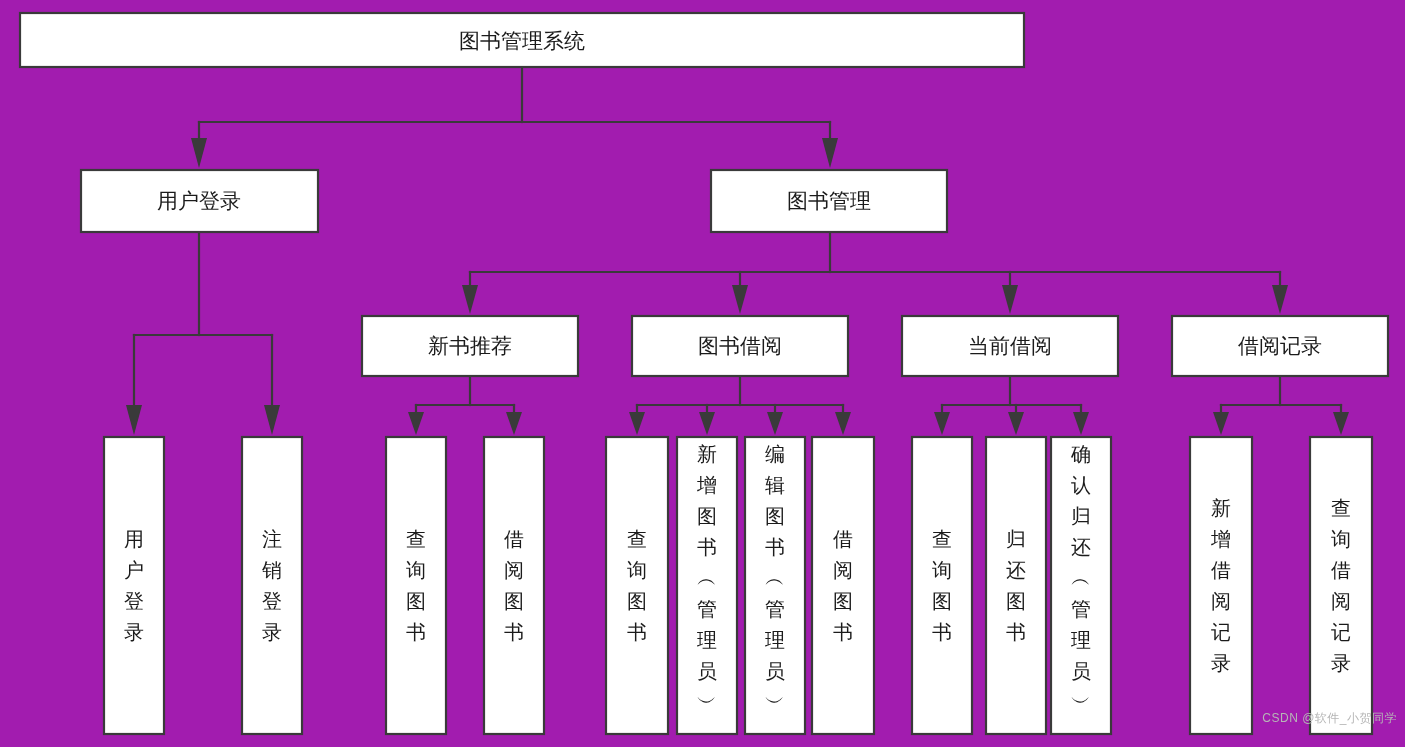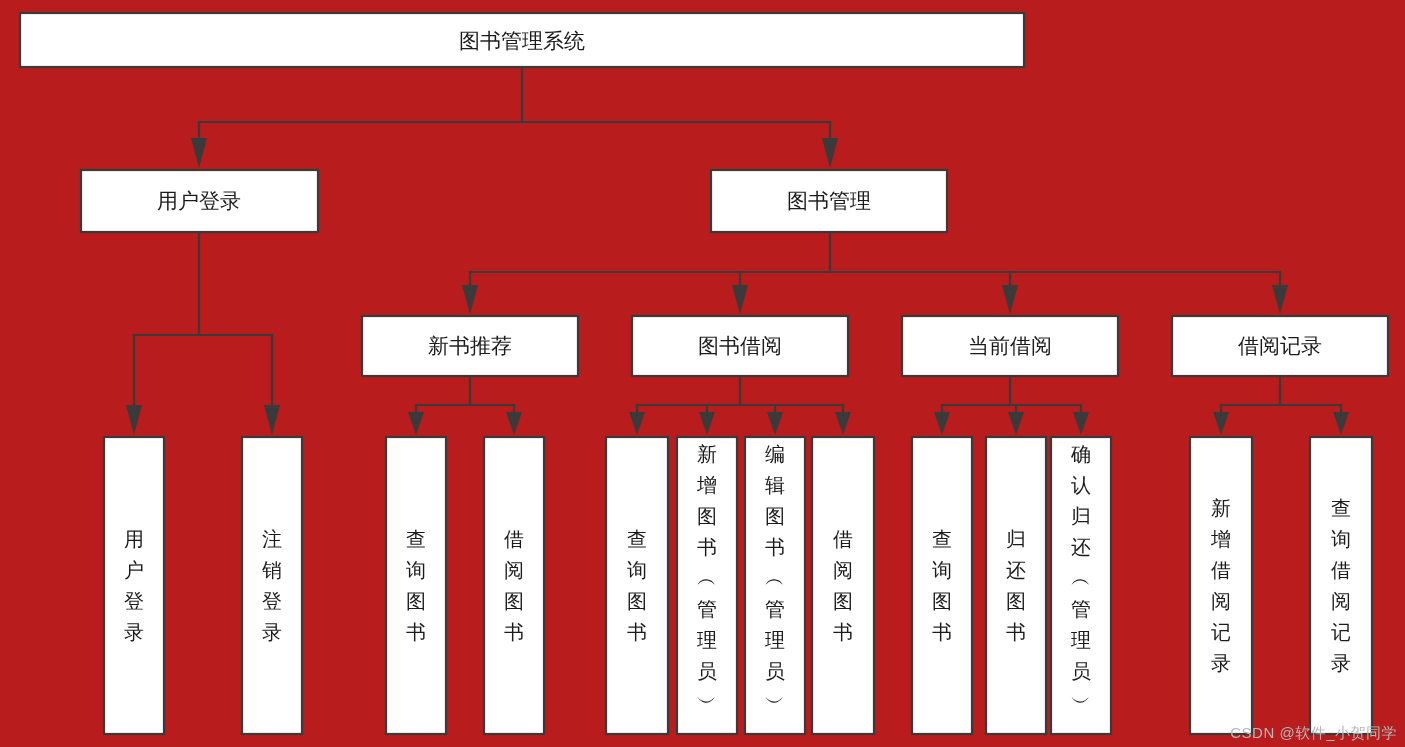--- a/index.html
+++ b/index.html
@@ -10,21 +10,21 @@
   body {
     width: 1405px;
     height: 747px;
     font-family: "Liberation Sans", "DejaVu Sans", sans-serif;
     overflow: hidden;
   }
   #diagram-root {
     position: relative;
     width: 1405px;
     height: 747px;
-    background: #b91c1c;
+    background: #a21caf;
   }
   svg#flow-svg {
     position: absolute;
     left: 0;
     top: 0;
     width: 1405px;
     height: 747px;
     display: block;
   }
   .node-box {
@@ -51,23 +51,23 @@
   }
   .node-label-v {
     font-family: "Liberation Sans", "DejaVu Sans", sans-serif;
     font-size: 20px;
     fill: #1b1b1b;
     text-anchor: middle;
   }
   .watermark {
     position: absolute;
     right: 8px;
-    bottom: 4px;
-    font-family: "Liberation Sans", "DejaVu Sans", sans-serif;
-    font-size: 15px;
+    bottom: 20px;
+    font-family: "Liberation Sans", "DejaVu Sans", sans-serif;
+    font-size: 12px;
     color: #b6b6b6;
     letter-spacing: 0.5px;
     white-space: nowrap;
     pointer-events: none;
   }
 </style>
 </head>
 <body>
 
 <div id="diagram-root">

